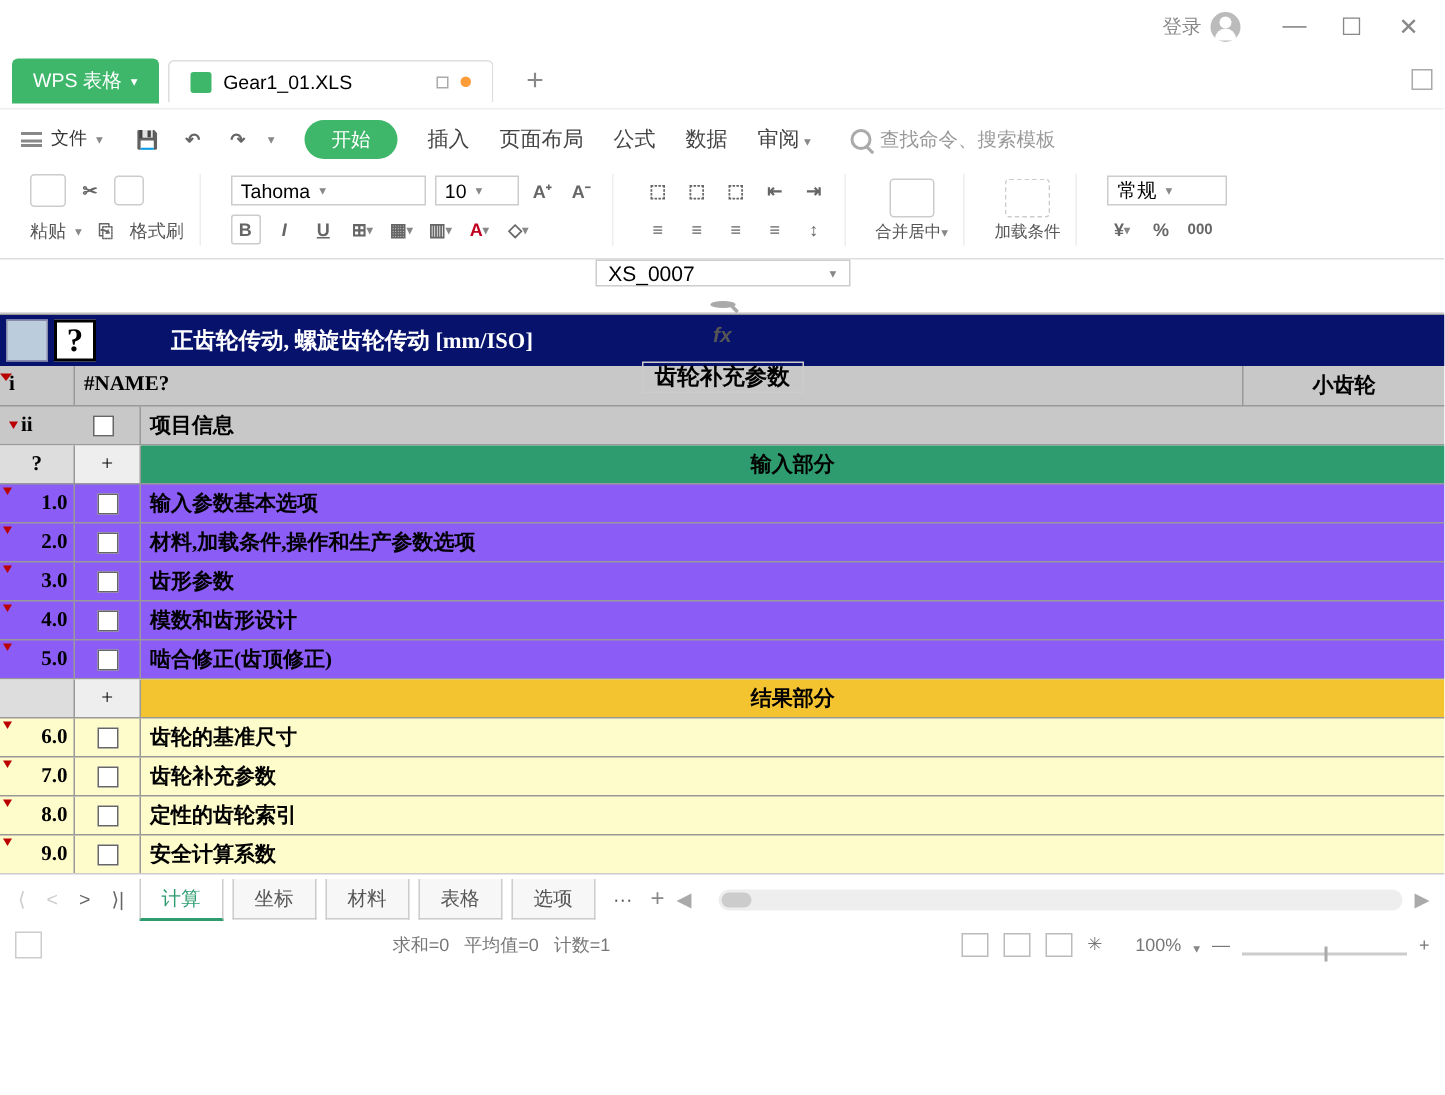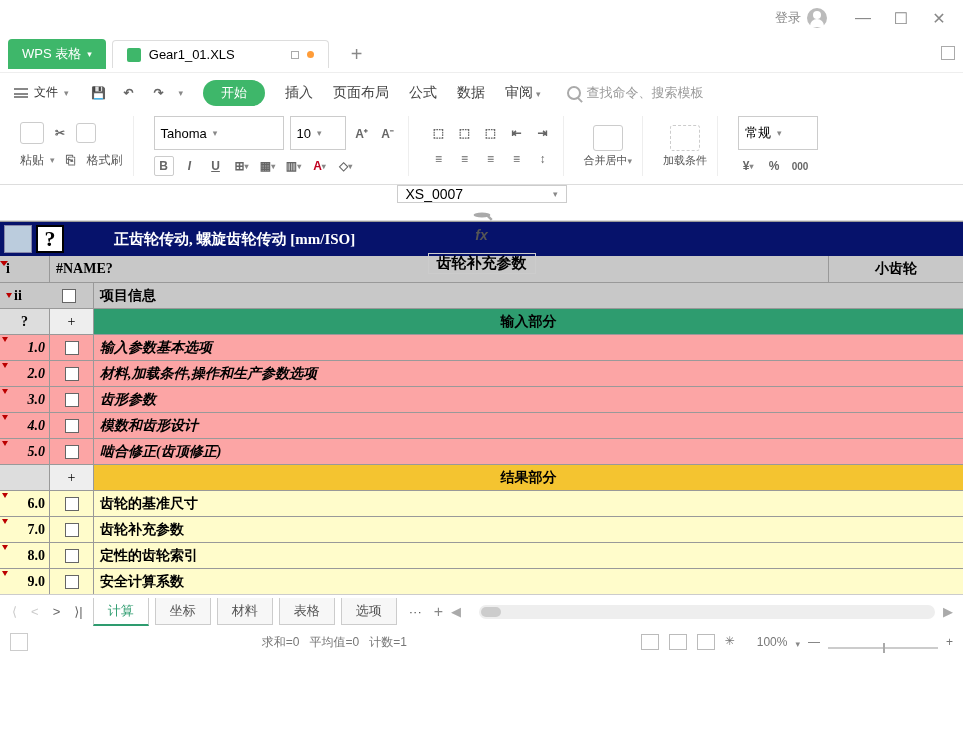--- a/index.html
+++ b/index.html
@@ -38,21 +38,21 @@
   .mag::after { content:""; position:absolute; width:6px; height:2px; background:#aaa; bottom:-3px; right:-4px; transform:rotate(45deg);}
 
   
   .ribbon { display: flex; align-items: stretch; padding: 4px 10px 8px; gap: 10px; border-bottom: 1px solid #ddd; }
   .rgroup { display: flex; align-items: center; gap: 10px; padding: 0 10px; border-right: 1px solid #eee; }
   .rgroup:last-child { border-right: none; }
   .icon-btn { display: flex; flex-direction: column; align-items: center; gap: 2px; font-size: 11px; color: #555; cursor: pointer;}
   .icon-placeholder { width: 24px; height: 22px; border: 1px solid #ccc; border-radius: 3px; }
   .row2 { display: flex; flex-direction: column; gap: 6px; }
   .row2 .r { display: flex; align-items: center; gap: 6px; }
-  .combo { height: 34px; border: 1px solid #ccc; display: inline-flex; align-items: center; padding: 0 6px; font-size: 13px; gap: 6px; background:#fff; }
+  .combo { height: 20px; border: 1px solid #ccc; display: inline-flex; align-items: center; padding: 0 6px; font-size: 13px; gap: 6px; background:#fff; }
   .combo .arr { font-size: 9px; color: #888; }
   .icon-sm { width: 20px; height: 20px; border: 1px solid #ccc; border-radius: 2px; display:inline-flex; align-items:center; justify-content:center; color:#666; font-size:12px; font-weight:bold; background:#fff; cursor:pointer;}
   .icon-sm.noborder { border: none; }
 
   
   .formulabar { height: 36px; display: flex; align-items: center; padding: 0 10px; gap: 10px; border-bottom: 1px solid #ddd; flex-direction: column;}
   .namebox { width: 170px; height: 26px; border: 1px solid #ccc; display: flex; align-items: center; padding: 0 8px; justify-content: space-between; font-size: 14px;}
   .fx { font-style: italic; color: #555; font-size: 14px; font-weight: bold; }
   .formula-input { flex: 1; border: 1px solid #ccc; height: 26px; padding: 0 8px; font-size: 15px; font-family: "SimSun","宋体",serif; font-weight: bold;}
 
@@ -83,21 +83,21 @@
   .sect .cRest { flex:1; display:flex; align-items:center; justify-content:center;}
   .sect.green-dark .cRest { background: #2e9c6f; }
   .sect.amber .cRest { background: #f4c430; }
 
   .drow { height:26px; display:flex; font-family:"SimSun","宋体",serif; font-weight:bold; font-size:14px; border-top:1px solid #999;}
   .drow .cA { width:50px; border-right:1px solid #999; display:flex; align-items:center; justify-content:flex-end; padding-right:4px; position:relative;}
   .drow .cA .tri-red{position:absolute; left:2px; top:2px;}
   .drow .cB { width:44px; border-right:1px solid #999; display:flex; align-items:center; justify-content:center;}
   .drow .cB .ck{width:14px; height:14px; border:1px solid #666; background:#fff; display:inline-block;}
   .drow .cC { flex:1; display:flex; align-items:center; padding-left:6px;}
-  .drow.lightgreen { background:#fca5a5;font-style:italic; }
+  .drow.lightgreen { background:#8b5cf6; }
   .drow.lightyellow { background:#fffccb; }
 
   
   .sheettabs { height: 34px; display:flex; align-items:center; gap: 6px; padding: 0 8px; border-top:1px solid #ccc; font-size:13px; color:#555;}
   .sheettabs .nav { color:#ccc; padding:0 4px; cursor:pointer;}
   .sheettabs .nav.active{color:#666;}
   .sheet-tab { padding: 4px 14px; border: 1px solid #ccc; border-top:none; cursor:pointer; background:#f7f7f7;}
   .sheet-tab.active { color:#2e9c6f; border-bottom:2px solid #2e9c6f; background:#fff;}
   .sheettabs .dots{padding:0 6px;}
   .sheettabs .hscroll { flex:1; height:14px; background:#eee; border-radius:7px; margin-left:10px; position:relative;}

